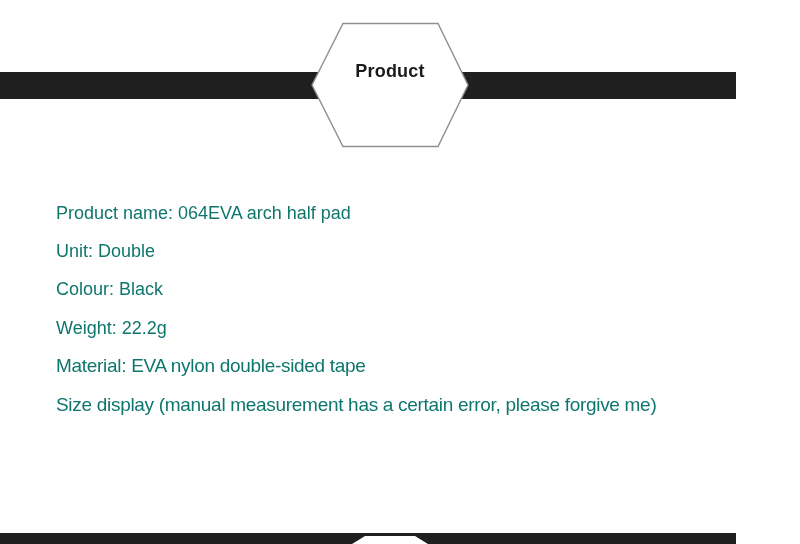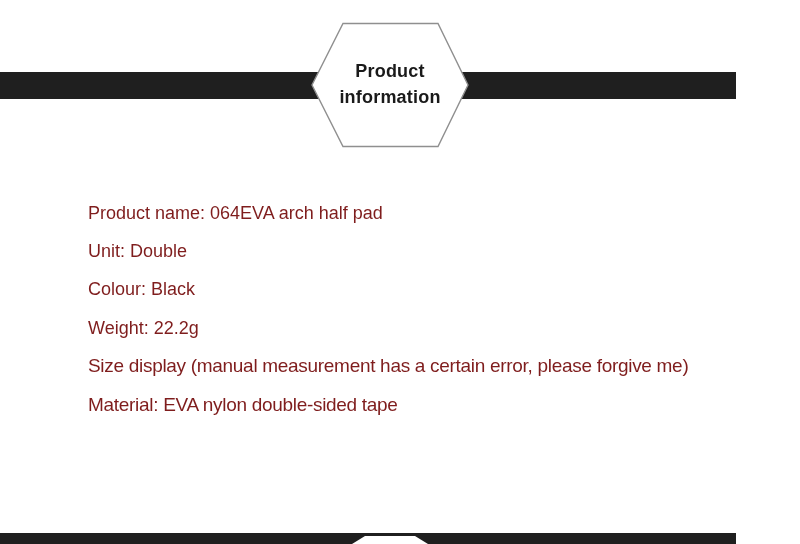--- a/index.html
+++ b/index.html
@@ -51,23 +51,22 @@
     position: absolute;
     left: 56px;
     top: 194px;
     width: 730px;
   }
   .detail-line {
     height: 38.3px;
     display: flex;
     align-items: center;
     font-size: 18px;
-    color: #7f1d1d;
+    color: #0f766e;
     white-space: nowrap;
-    margin-left: 32px;
   }
   .detail-line.alt {
     font-size: 19px;
     letter-spacing: -0.3px;
   }
 
   
   .bottom-strip {
     position: absolute;
     left: 0; bottom: 0;
@@ -81,32 +80,31 @@
 <div id="page">
 
   <div class="banner">
     <div class="ribbon"></div>
     <div class="hexagon-wrap">
       <svg width="160" height="126" viewBox="0 0 160 126">
         <polygon points="33,1.5 128,1.5 158,63 128,124.5 33,124.5 2,63" fill="#ffffff" stroke="#8f8f8f" stroke-width="1.4"></polygon>
       </svg>
       <div class="hex-title">
         <div>Product</div>
-        <div>information</div>
       </div>
     </div>
   </div>
 
   <div class="details">
     <div class="detail-line">Product name: 064EVA arch half pad</div>
     <div class="detail-line">Unit: Double</div>
     <div class="detail-line">Colour: Black</div>
     <div class="detail-line">Weight: 22.2g</div>
+    <div class="detail-line alt">Material: EVA nylon double-sided tape</div>
     <div class="detail-line alt">Size display (manual measurement has a certain error, please forgive me)</div>
-    <div class="detail-line alt">Material: EVA nylon double-sided tape</div>
   </div>
 
   <div class="bottom-strip">
     <svg width="800" height="11" viewBox="0 0 800 11">
       <rect x="0" y="0" width="800" height="11" fill="#1f1f1f"></rect>
       <polygon points="352,11 365,3 415,3 428,11" fill="#ffffff"></polygon>
     </svg>
   </div>
 
 </div>

